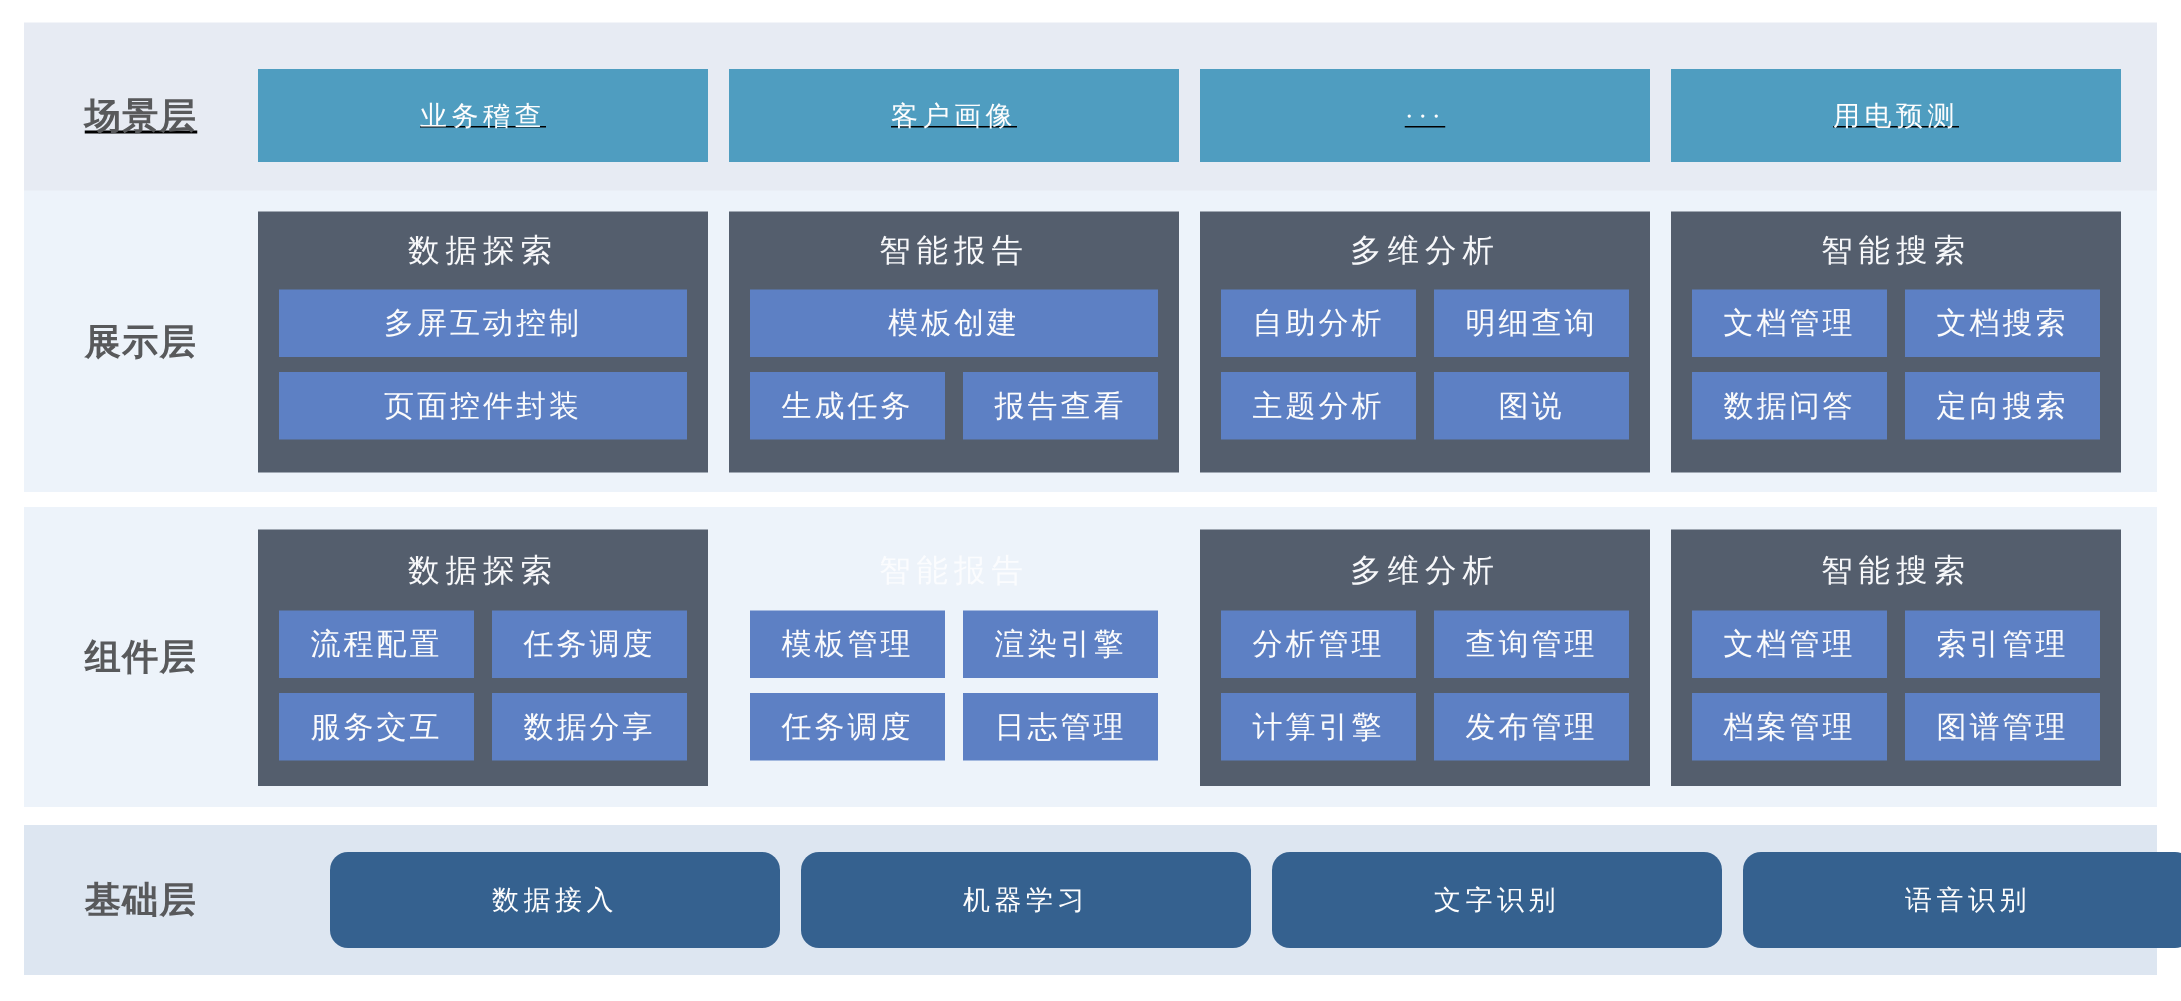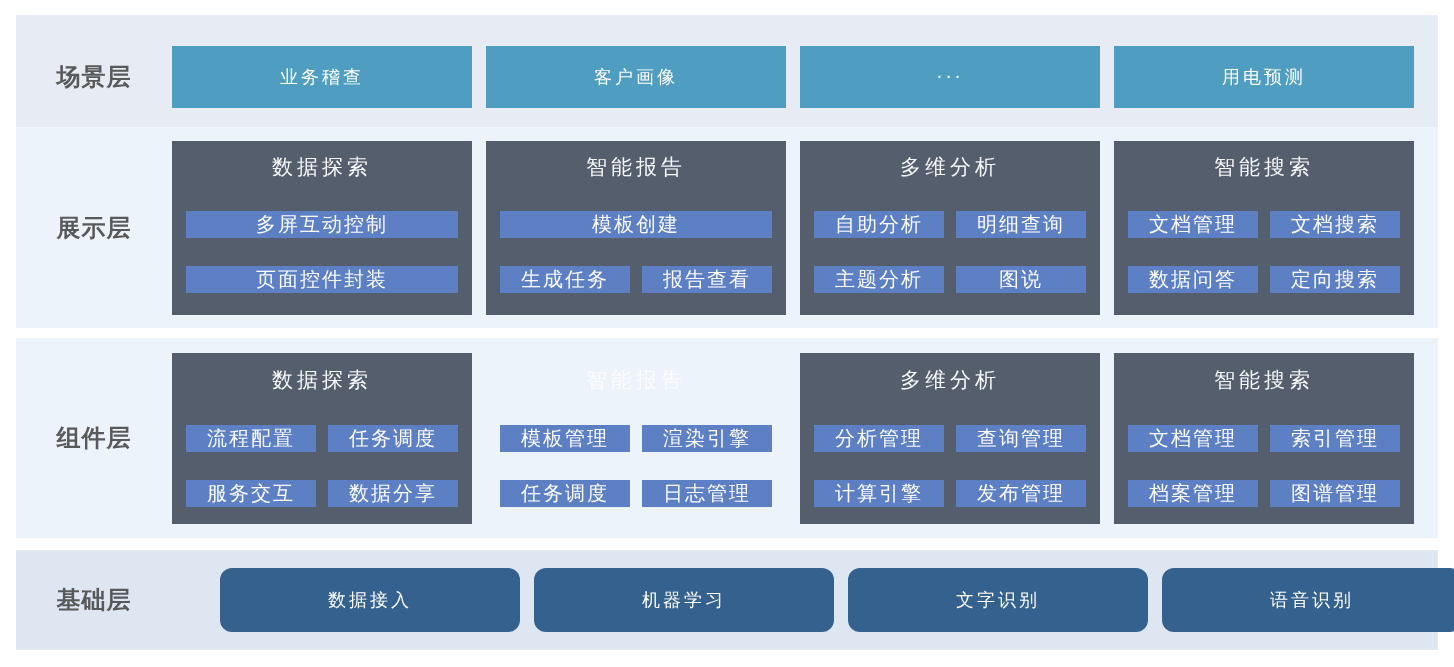--- a/index.html
+++ b/index.html
@@ -6,21 +6,21 @@
   html, body { margin: 0; padding: 0; }
   body {
     width: 1454px; height: 667px; position: relative;
     background: var(--page-bg, #ffffff);
     font-family: "Liberation Serif", "DejaVu Serif", serif;
   }
   .band {
     position: absolute; left: 16px; width: 1422px;
     display: flex; align-items: center;
   }
-  #band-scenario  { top: 15px;  height: 124px;  background: var(--band1-bg, #e7ebf3); }
+  #band-scenario  { top: 15px;  height: 124px;  background: var(--band1-bg, #e7ebf3); text-decoration: underline; }
   #band-display   { top: 127px; height: 201px; background: var(--band2-bg, #edf3fa); }
   #band-component { top: 338px; height: 200px; background: var(--band3-bg, #edf3fa); }
   #band-base      { top: 550px; height: 100px; background: var(--band4-bg, #dde6f1); gap: 48px; }
 
   .layer-label {
     width: 156px; flex: 0 0 156px;
     display: flex; align-items: center; justify-content: center;
     font-family: "Liberation Sans", "DejaVu Sans", sans-serif;
     font-weight: 700; font-size: 24px; letter-spacing: 1px;
     color: var(--label, #58595b);
@@ -46,21 +46,21 @@
     display: flex; align-items: center; justify-content: center;
     color: #f7f8fa; font-size: 21px; letter-spacing: 4px;
   }
   #band-display .group-title   { height: 52px; flex: 0 0 52px; }
   #band-component .group-title { height: 54px; flex: 0 0 54px; }
   .group.unboxed .group-title { color: #fbfcfe; }
   .group-body {
     flex: 1; padding: 0 14px;
     display: flex; flex-direction: column; gap: 10px;
   }
-  .row { display: flex; gap: 12px; height: 45px; flex: 0 0 45px; align-items: flex-end; }
+  .row { display: flex; gap: 12px; height: 45px; flex: 0 0 45px; }
   .btn {
     flex: 1;
     background: var(--blue, #5d80c4);
     color: #fbfbfc;
     display: flex; align-items: center; justify-content: center;
     font-size: 20px; letter-spacing: 2px;
   }
 </style>
 </head>
 <body>

